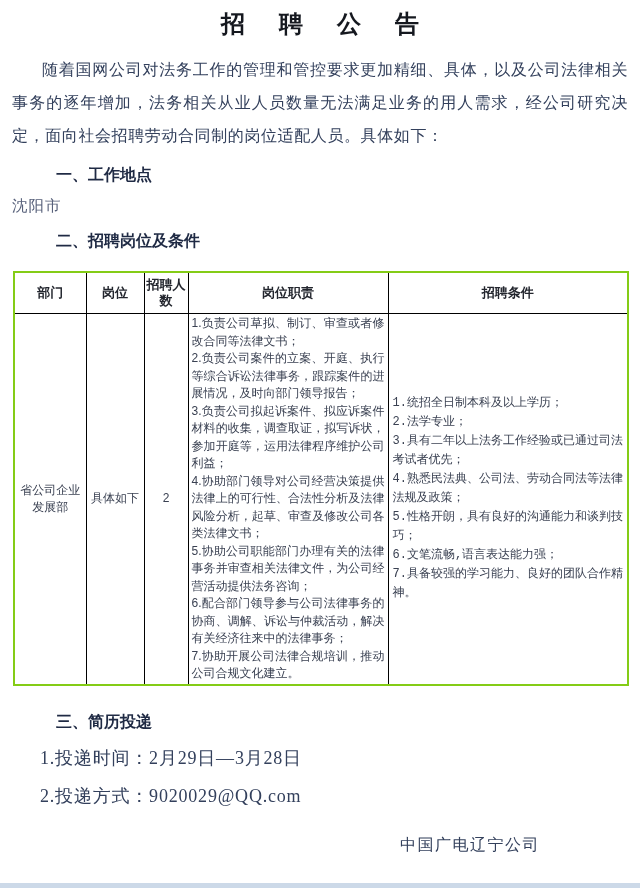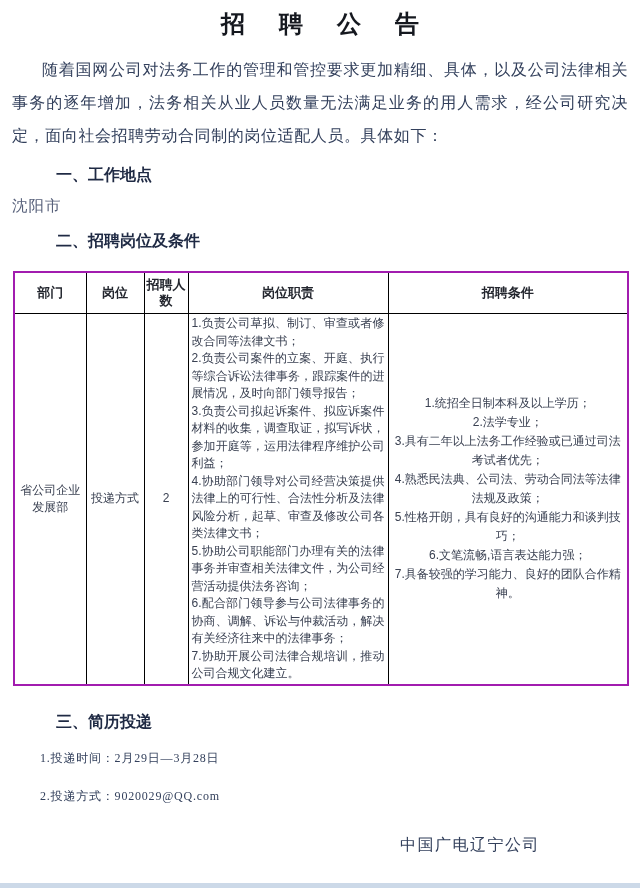--- a/index.html
+++ b/index.html
@@ -51,21 +51,21 @@
     letter-spacing:1px;
   }
 
   .rec-table{
     margin:19px 8px 0 13px;
     width:614px;
     border-collapse:collapse;
     table-layout:fixed;
     font-family:"Liberation Sans", sans-serif;
     color:#3a4152;
-    border:2px solid #a21caf;
+    border:2px solid #84cc16;
   }
   .rec-table th,.rec-table td{
     border:1px solid #000;
   }
   .rec-table th{
     font-size:13px;
     font-weight:bold;
     color:#23262e;
     text-align:center;
     height:38px;
@@ -73,25 +73,25 @@
     padding:1px;
   }
   .rec-table td{
     font-size:12px;
     vertical-align:middle;
   }
   .c-center{text-align:center;line-height:17px;padding:2px;}
   .c-duties{padding:1px 3px;}
   .c-duties .cell-line{line-height:17.5px;text-align:justify;margin:0;}
   .c-reqs{padding:1px 4px;}
-  .c-reqs .cell-line{line-height:19px;text-align:center;margin:0;}
+  .c-reqs .cell-line{line-height:19px;text-align:left;margin:0;font-family:Liberation Mono, monospace;}
 
   .resume-list{margin:15px 0 0 40px;}
   .resume-item{
-    font-size:12px;
+    font-size:18px;
     line-height:20px;
     margin-bottom:18px;
     letter-spacing:0.8px;
     color:#33405c;
   }
 
   .footer-company{
     margin-top:29px;
     text-align:right;
     padding-right:100px;
@@ -134,21 +134,21 @@
         <th>部门</th>
         <th>岗位</th>
         <th>招聘人数</th>
         <th>岗位职责</th>
         <th>招聘条件</th>
       </tr>
     </thead>
     <tbody>
       <tr>
         <td class="c-center">省公司企业发展部</td>
-        <td class="c-center">投递方式</td>
+        <td class="c-center">具体如下</td>
         <td class="c-center">2</td>
         <td class="c-duties">
             <div class="cell-line">1.负责公司草拟、制订、审查或者修改合同等法律文书；</div>
             <div class="cell-line">2.负责公司案件的立案、开庭、执行等综合诉讼法律事务，跟踪案件的进展情况，及时向部门领导报告；</div>
             <div class="cell-line">3.负责公司拟起诉案件、拟应诉案件材料的收集，调查取证，拟写诉状，参加开庭等，运用法律程序维护公司利益；</div>
             <div class="cell-line">4.协助部门领导对公司经营决策提供法律上的可行性、合法性分析及法律风险分析，起草、审查及修改公司各类法律文书；</div>
             <div class="cell-line">5.协助公司职能部门办理有关的法律事务并审查相关法律文件，为公司经营活动提供法务咨询；</div>
             <div class="cell-line">6.配合部门领导参与公司法律事务的协商、调解、诉讼与仲裁活动，解决有关经济往来中的法律事务；</div>
             <div class="cell-line">7.协助开展公司法律合规培训，推动公司合规文化建立。</div>
           </td>

